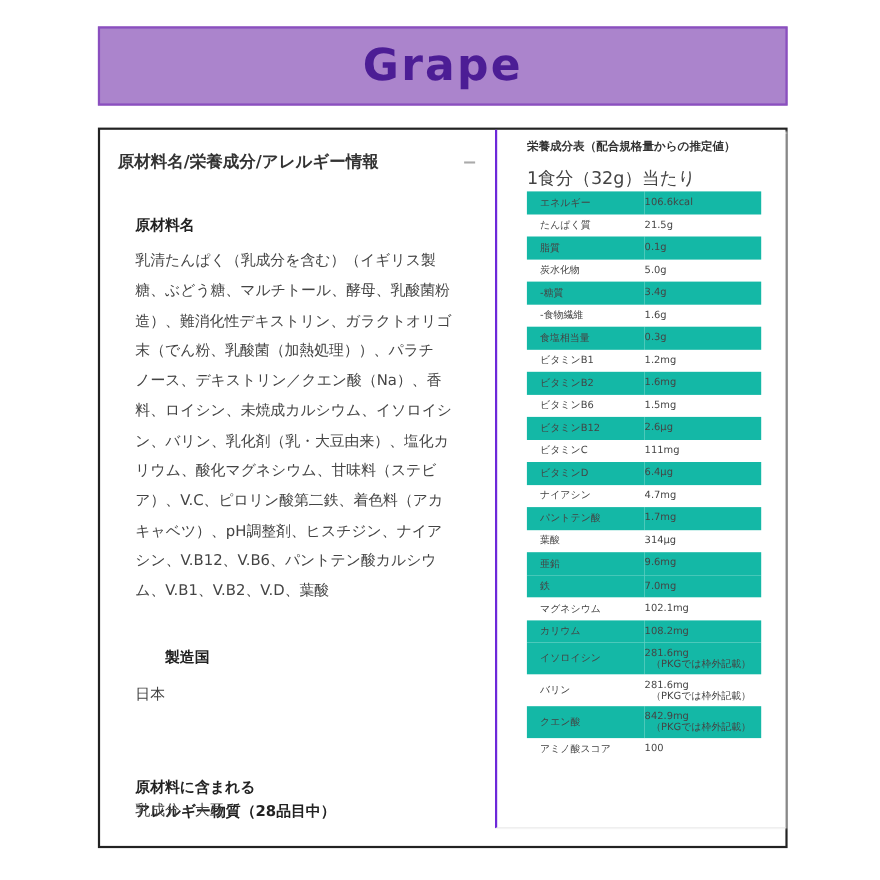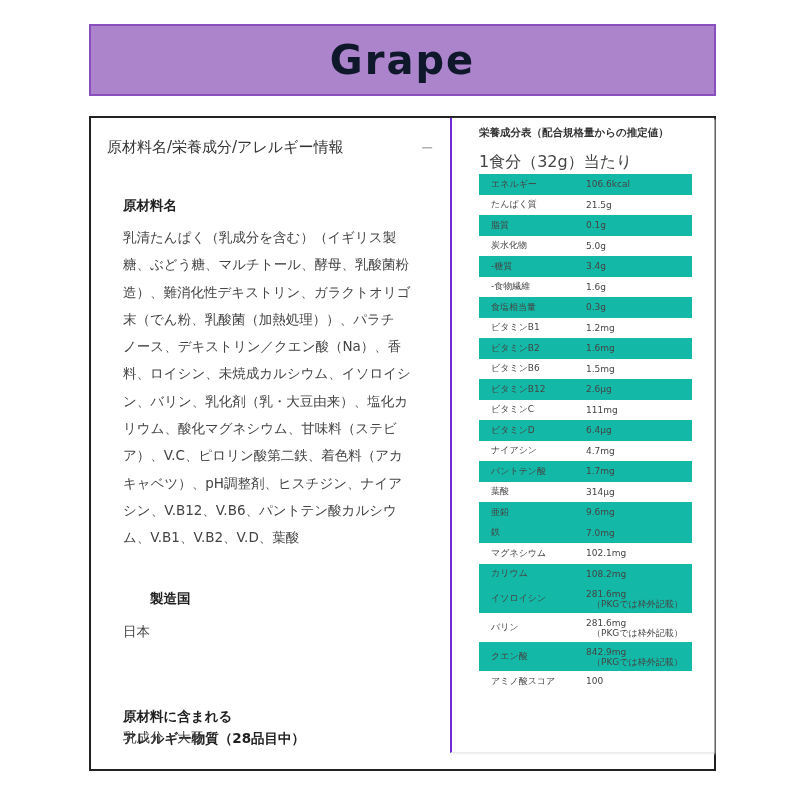--- a/index.html
+++ b/index.html
@@ -5,36 +5,36 @@
     * { box-sizing: border-box; margin: 0; padding: 0; }
     html, body { width: 800px; height: 800px; background: #ffffff; overflow: hidden; }
     body { font-family: "DejaVu Sans", "Liberation Sans", sans-serif; color: #333; position: relative; }
 
     .banner {
       position: absolute; left: 89px; top: 24px; width: 627px; height: 72px;
       background: #ab84cc; border: 2px solid #8a4fbf;
       display: flex; align-items: center; justify-content: center;
     }
     .banner-title {
-      color: #0f172a; font-family: "DejaVu Sans", sans-serif; font-weight: bold;
+      color: #4c1d95; font-family: "DejaVu Sans", sans-serif; font-weight: bold;
       font-size: 40px; letter-spacing: 2px;
     }
 
     .frame {
       position: absolute; left: 89px; top: 116px; width: 627px; height: 655px;
       border: 2px solid #222;
       background: #fff;
     }
 
     .left {
       position: absolute; left: 0; top: 0; width: 358px; height: 100%;
     }
     .acc-head {
       position: absolute; left: 16px; top: 18px; width: 330px; height: 22px;
-      display: flex; align-items: center; justify-content: space-between;
+      display: flex; align-items: center; justify-content: space-between; font-weight: bold;
     }
     .acc-title { font-size: 15px; color: #333; }
     .acc-toggle { font-size: 16px; color: #aaa; width: 20px; text-align: center; cursor: pointer; }
 
     .sec-heading { position: absolute; left: 32px; font-size: 13.5px; font-weight: bold; color: #222; line-height: 22px; }
     .body-text { position: absolute; left: 32px; width: 300px; font-size: 13.5px; color: #444; line-height: 27.3px; }
 
     .right {
       position: absolute; left: 359px; top: 0; width: 264px; height: 635px;
       border-left: 2px solid #6d28d9; border-bottom: 1px solid #ececec;

